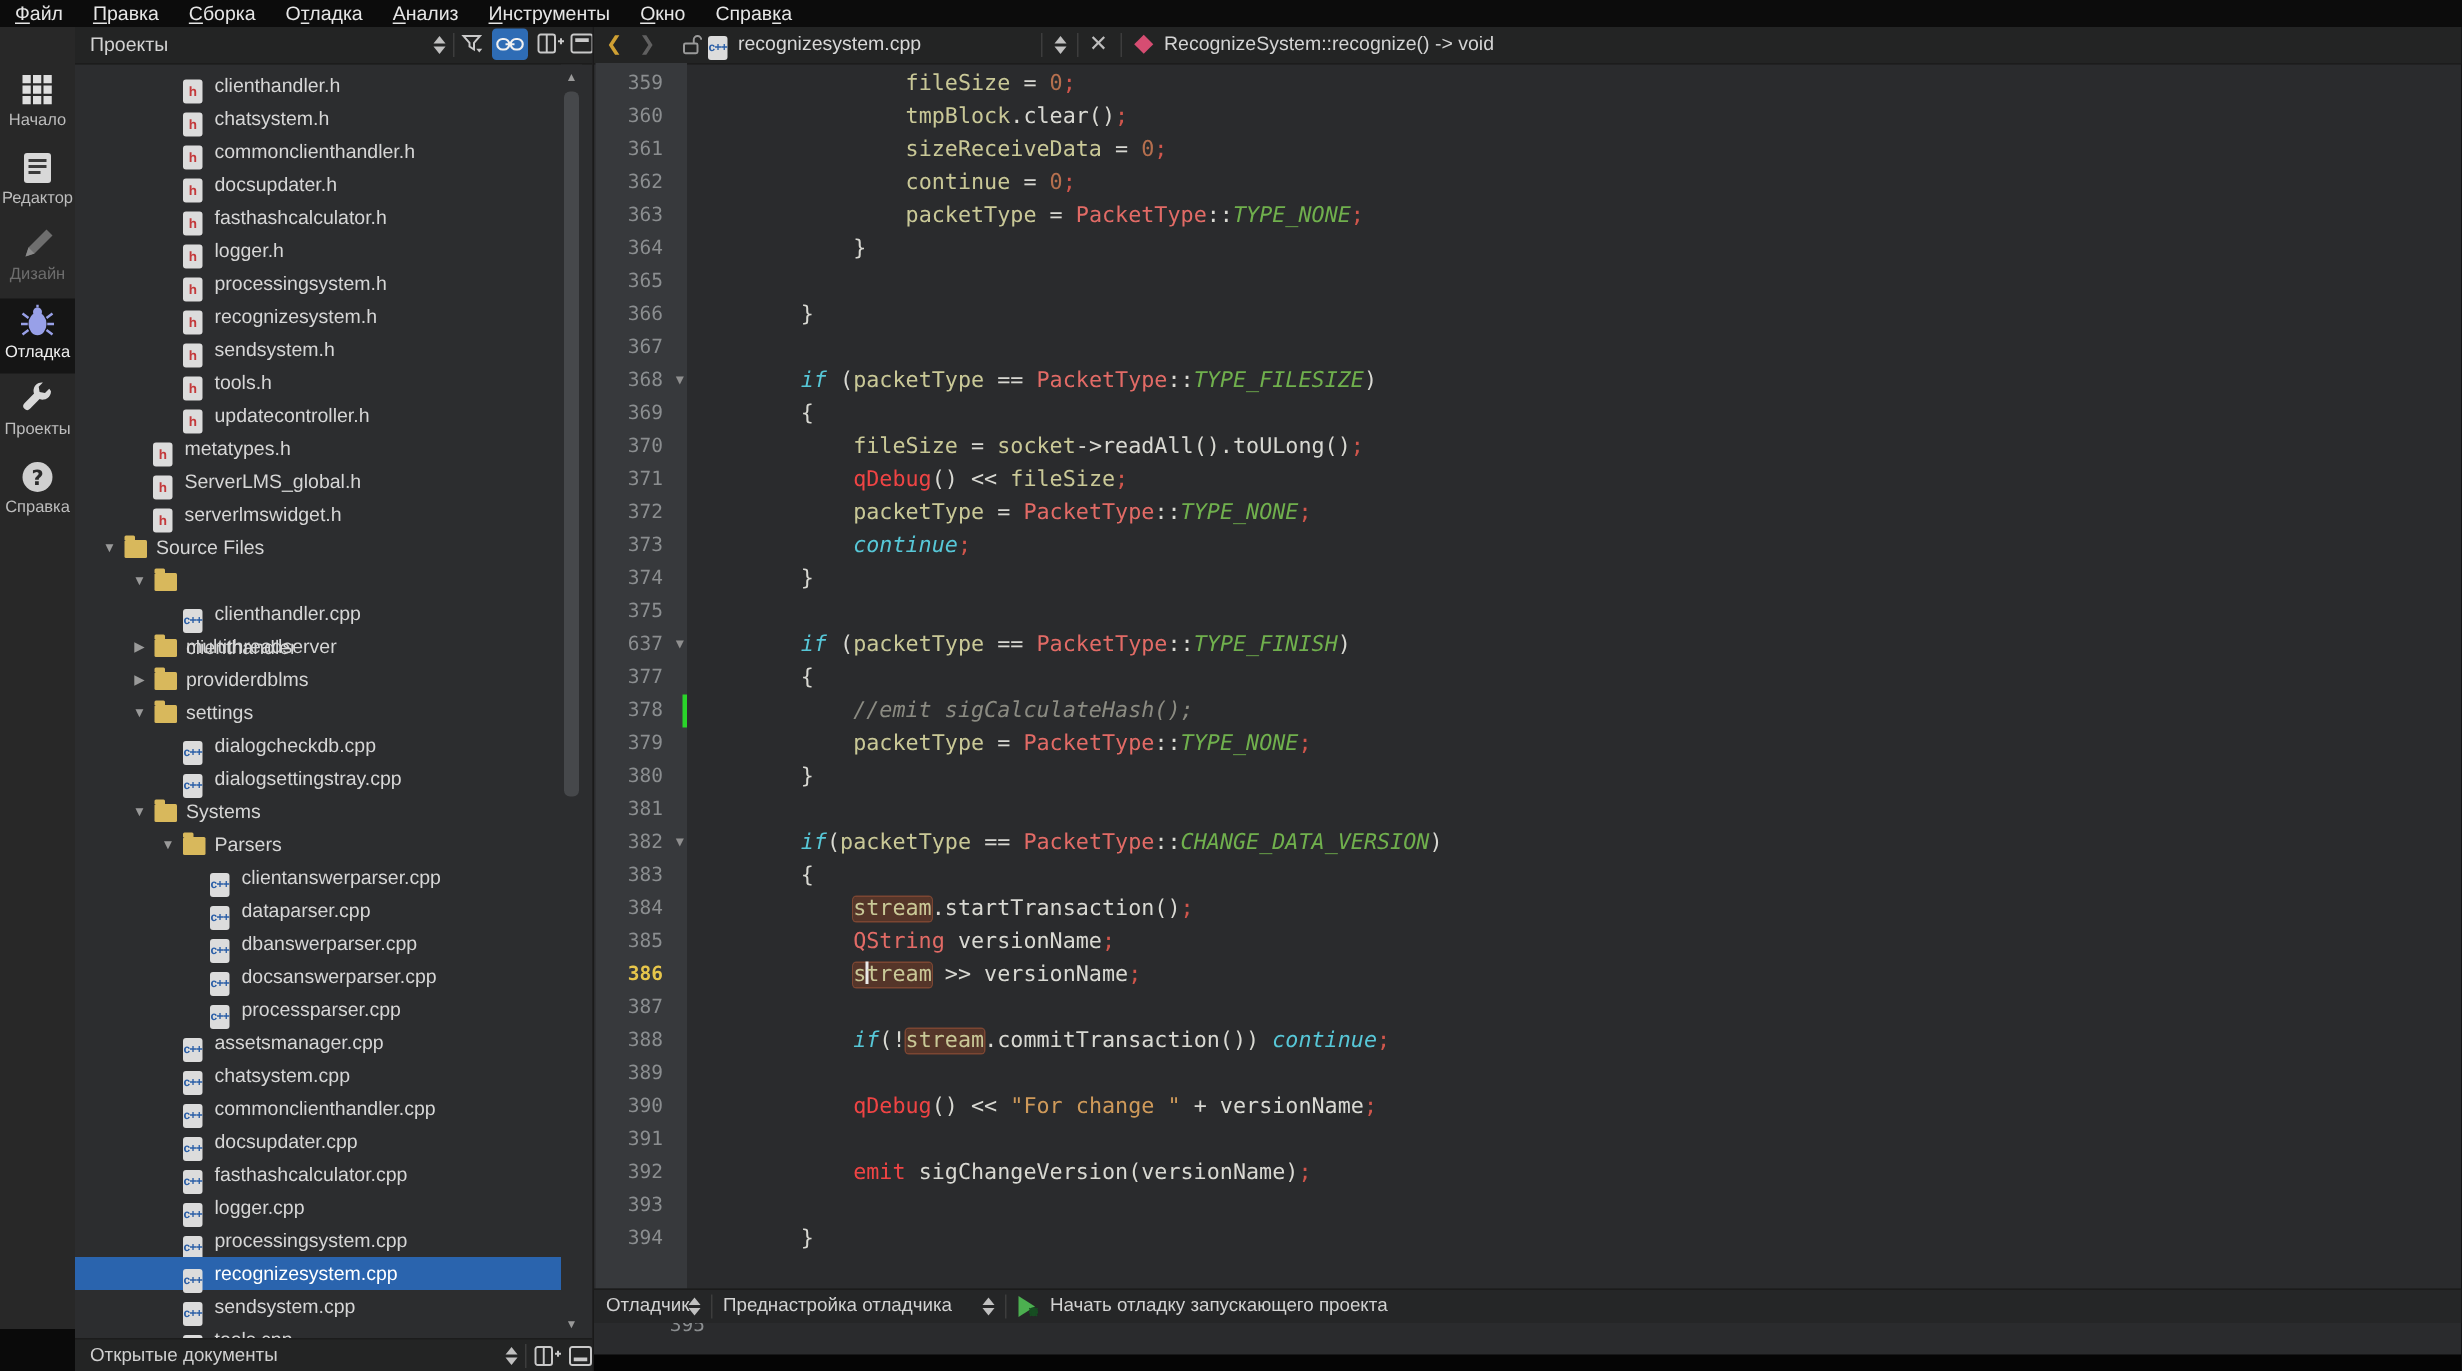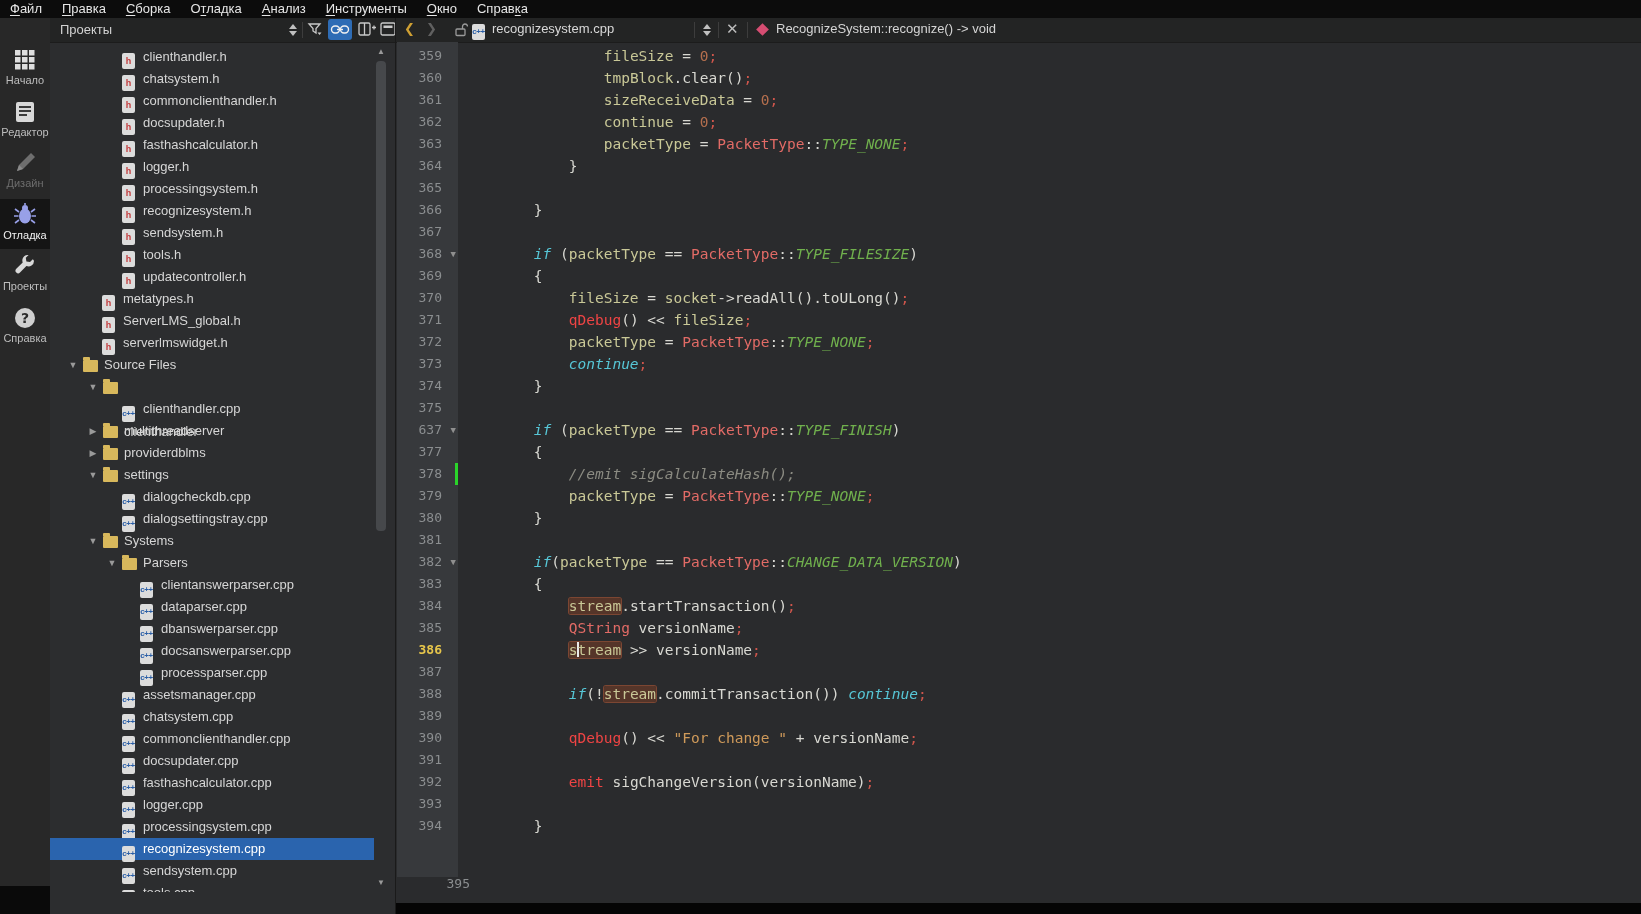--- a/index.html
+++ b/index.html
@@ -381,20 +381,38 @@
           <span class="tlabel" style="left:93px;">tools.cpp</span>
         </div>
       </div>
 
     <div id="tree-scroll">
       <div class="arrow" style="top:2px;">▲</div>
       <div class="handle"></div>
       <div class="arrow" style="top:833px;">▼</div>
     </div>
 
+    <div id="open-docs-bar">
+      <span class="od-label">Открытые документы</span>
+      <span class="updown" style="position:absolute;left:286px;top:4px;"></span>
+      <span class="vsep" style="left:300px;top:3px;"></span>
+      <span style="position:absolute;left:306px;top:4px;">
+        <svg width="18" height="15" viewBox="0 0 18 15">
+            <rect x="1" y="1" width="11" height="12" rx="1.5" fill="none" stroke="#c9c9c9" stroke-width="1.3"></rect>
+            <line x1="6.5" y1="1" x2="6.5" y2="13" stroke="#c9c9c9" stroke-width="1.3"></line>
+            <path d="M14 5.5h4M16 3.5v4" stroke="#c9c9c9" stroke-width="1.3"></path>
+          </svg>
+      </span>
+      <span style="position:absolute;left:329px;top:4px;">
+        <svg width="16" height="15" viewBox="0 0 16 15">
+            <rect x="1" y="1" width="14" height="12" rx="1.5" fill="none" stroke="#c9c9c9" stroke-width="1.3"></rect>
+            <rect x="3.5" y="8" width="9" height="2.5" fill="#c9c9c9"></rect>
+          </svg>
+      </span>
+    </div>
   </div>
 
   <div id="editor-col">
     <div id="tabbar">
       <span class="tb-el chev" style="left:8px;color:#cfa033;">❮</span>
       <span class="tb-el chev" style="left:30px;color:#606060;">❯</span>
       <span class="tb-el" style="left:58px;top:4px;">
         <svg width="14" height="15" viewBox="0 0 14 15">
             <rect x="2" y="7" width="9" height="6.5" rx="1" fill="none" stroke="#9a9a9a" stroke-width="1.3"></rect>
             <path d="M8.5 7V4.5a2.5 2.5 0 0 1 5 0" fill="none" stroke="#9a9a9a" stroke-width="1.3"></path>
@@ -561,16 +579,32 @@
         <div class="cl" style="top: 641px;"><span class="sp-p">            </span><span class="sp-kw">if</span><span class="sp-p">(!</span><span class="sp-vh">stream</span><span class="sp-p">.commitTransaction()) </span><span class="sp-kw">continue</span><span class="sp-semi">;</span></div>
         <div class="cl" style="top: 663px;"></div>
         <div class="cl" style="top: 685px;"><span class="sp-p">            </span><span class="sp-mac">qDebug</span><span class="sp-p">() &lt;&lt; </span><span class="sp-str">"For change "</span><span class="sp-p"> + versionName</span><span class="sp-semi">;</span></div>
         <div class="cl" style="top: 707px;"></div>
         <div class="cl" style="top: 729px;"><span class="sp-p">            </span><span class="sp-mac">emit</span><span class="sp-p"> sigChangeVersion(versionName)</span><span class="sp-semi">;</span></div>
         <div class="cl" style="top: 751px;"></div>
         <div class="cl" style="top: 773px;"><span class="sp-p">        }</span></div>
         <div class="cl" style="top: 795px;"></div>
       </div>
 
+    <div id="debug-toolbar">
+      <span class="dt-el" style="left:8px;">Отладчик</span>
+      <span class="dt-el updown" style="left:62px;top:4px;"></span>
+      <span class="vsep" style="left:78px;top:3px;"></span>
+      <span class="dt-el" style="left:86px;">Преднастройка отладчика</span>
+      <span class="dt-el updown" style="left:258px;top:4px;"></span>
+      <span class="vsep" style="left:274px;top:3px;"></span>
+      <span class="dt-el" style="left:282px;top:4px;">
+        <svg width="16" height="14" viewBox="0 0 16 14">
+            <polygon points="1,0 12,7 1,14" fill="#4caf50"></polygon>
+            <circle cx="11" cy="10.5" r="3" fill="#174d22"></circle>
+            <path d="M8.2 8.2l1.2 1M13.8 8.2l-1.2 1M8 11h1.6M14 11h-1.6M8.6 13.4l1-1M13.4 13.4l-1-1" stroke="#174d22" stroke-width="0.9"></path>
+          </svg>
+      </span>
+      <span class="dt-el" style="left:304px;">Начать отладку запускающего проекта</span>
+    </div>
     <div id="bottom-black"></div>
   </div>
 
 </div>
 
 </body></html>

